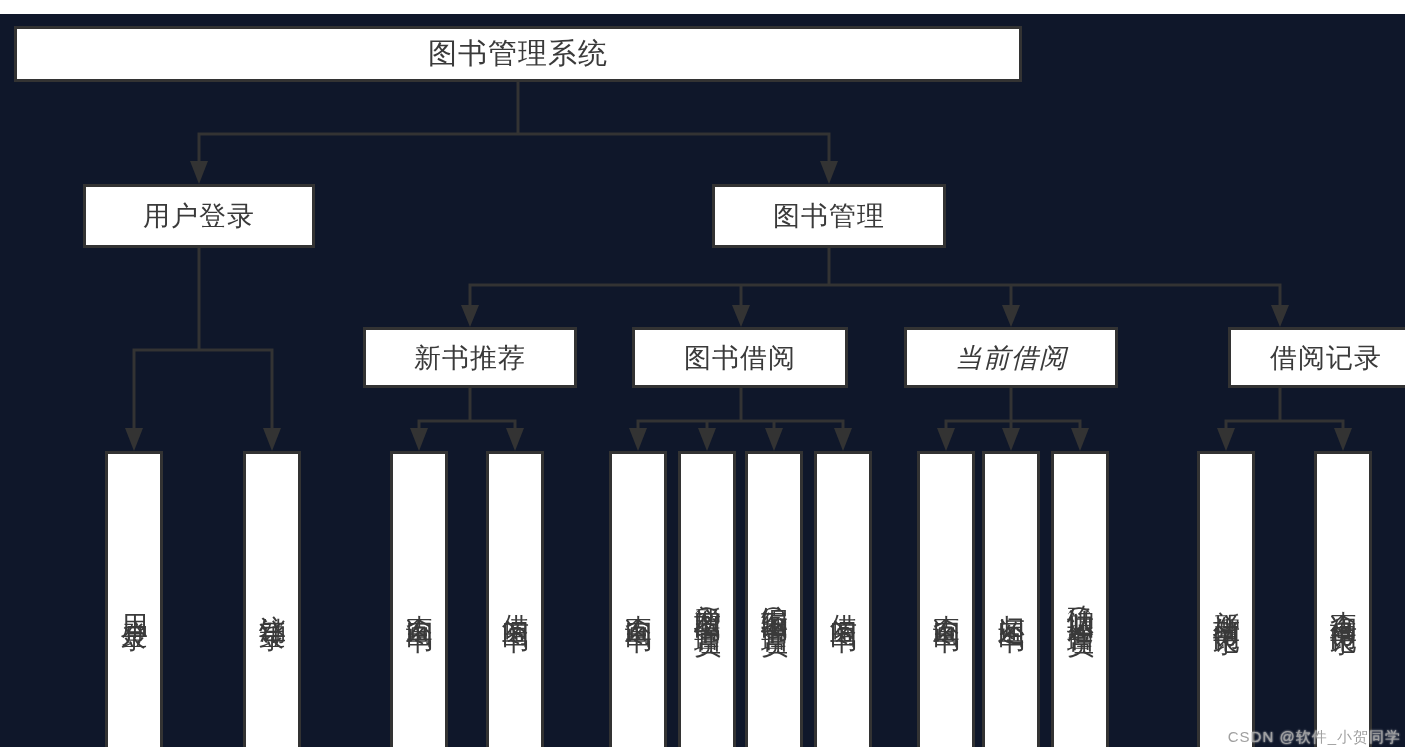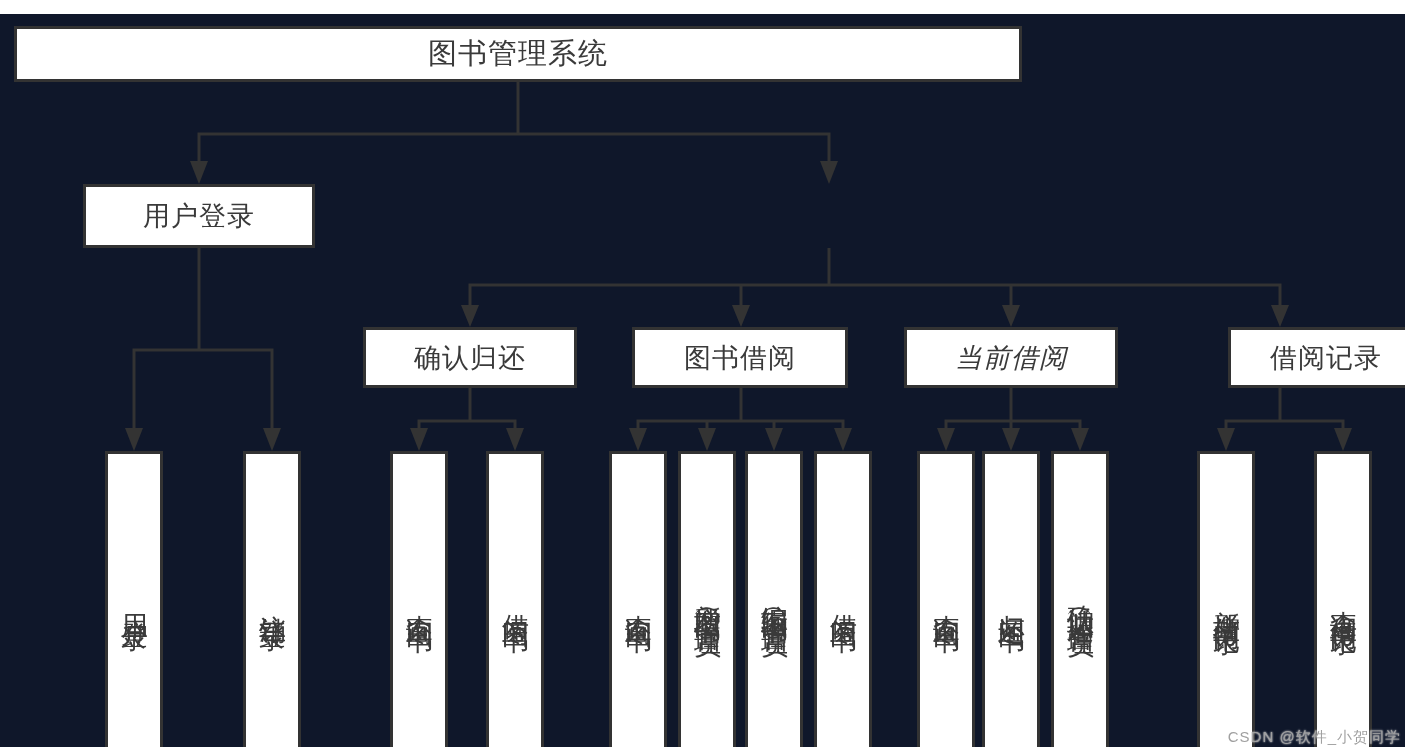--- a/index.html
+++ b/index.html
@@ -104,22 +104,23 @@
       <polygon points="1002,414 1020,414 1011,437"></polygon>
       <polygon points="1071,414 1089,414 1080,437"></polygon>
       <polygon points="1217,414 1235,414 1226,437"></polygon>
       <polygon points="1334,414 1352,414 1343,437"></polygon>
     </g>
   </svg>
 
   <div class="node root">图书管理系统</div>
 
   <div class="node lvl2 n-user-login">用户登录</div>
+  <div class="node lvl2 n-book-mgmt">图书管理</div>
 
-  <div class="node lvl3 n-new-book">确认归还</div>
+  <div class="node lvl3 n-new-book">新书推荐</div>
   <div class="node lvl3 n-book-borrow">图书借阅</div>
   <div class="node lvl3 n-current-borrow">当前借阅</div>
   <div class="node lvl3 n-borrow-record">借阅记录</div>
 
   <div class="node leaf l1">用户登录</div>
   <div class="node leaf l2">注销登录</div>
   <div class="node leaf l3">查询图书</div>
   <div class="node leaf l4">借阅图书</div>
   <div class="node leaf l5">查询图书</div>
   <div class="node leaf l6">新增图书（管理员）</div>

